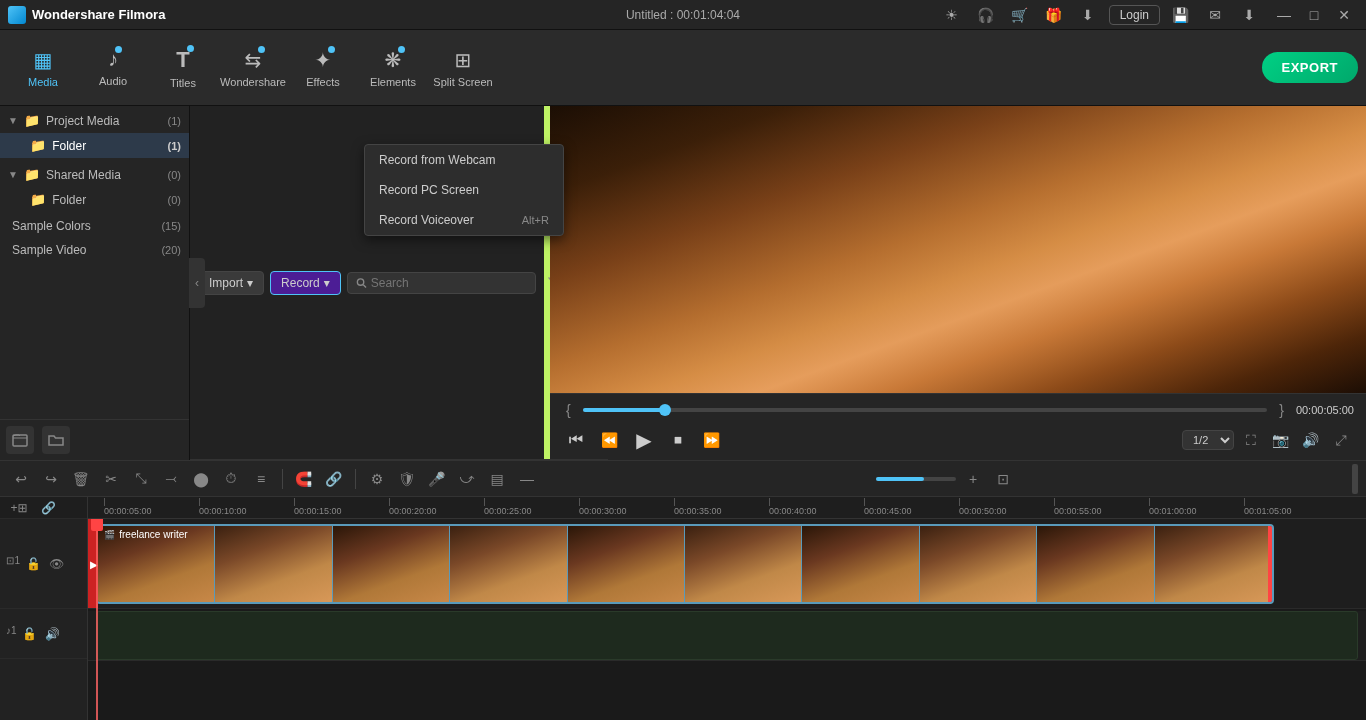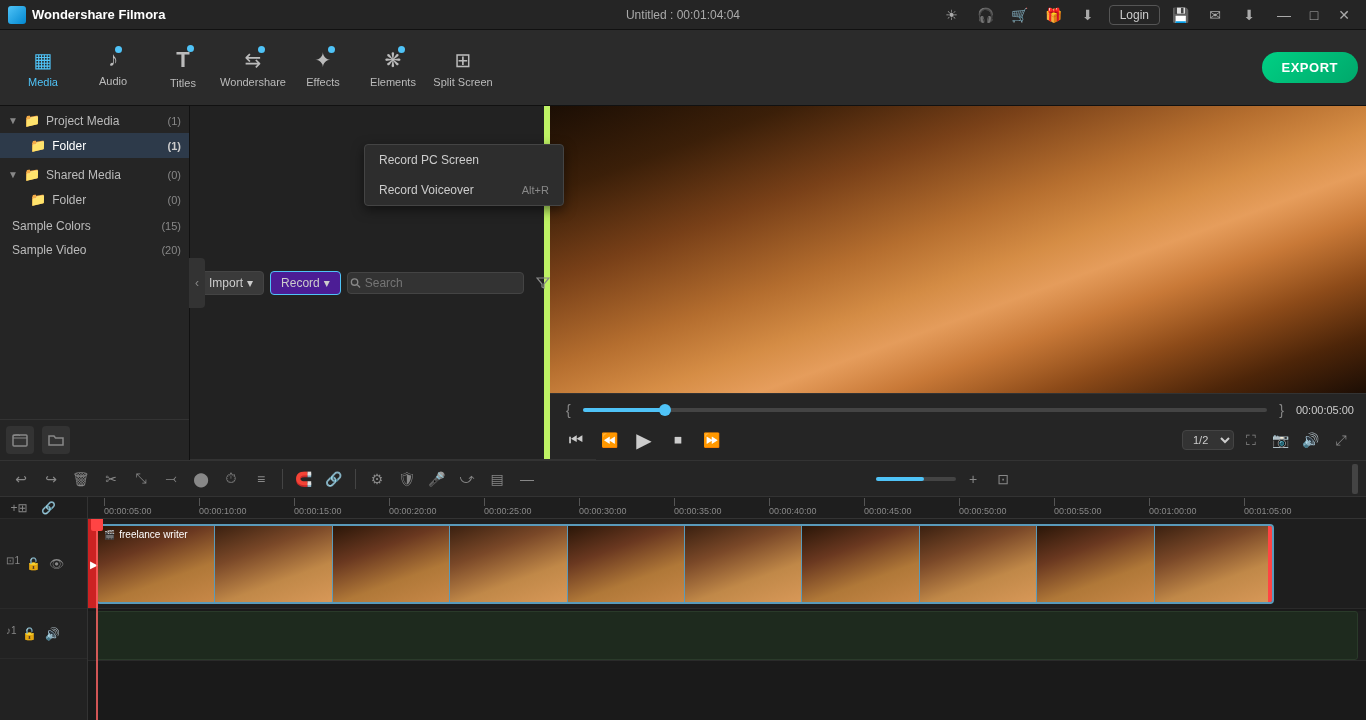--- a/index.html
+++ b/index.html
@@ -270,21 +270,21 @@
     .record-btn.active {
       background: #4c1d95;
       border-color: #4fc3f7;
     }
     .search-box {
       display: flex;
       align-items: center;
       background: #333;
       border: 1px solid #444;
       border-radius: 4px;
-      padding: 3px 2px;
+      padding: 3px 8px;
       flex: 1;
       gap: 4px;
     }
     .search-box input {
       background: transparent;
       border: none;
       outline: none;
       color: #ccc;
       font-size: 12px;
       width: 100%;
@@ -818,20 +818,23 @@
         <svg width="14" height="14" viewBox="0 0 14 14">
           <rect x="1" y="1" width="5" height="5" stroke="#888" stroke-width="1.2" fill="none"></rect>
           <rect x="8" y="1" width="5" height="5" stroke="#888" stroke-width="1.2" fill="none"></rect>
           <rect x="1" y="8" width="5" height="5" stroke="#888" stroke-width="1.2" fill="none"></rect>
           <rect x="8" y="8" width="5" height="5" stroke="#888" stroke-width="1.2" fill="none"></rect>
         </svg>
       </div>
     </div>
 
     <div class="dropdown-menu">
+      <div class="dropdown-item">
+        <span>Record from Webcam</span>
+      </div>
       <div class="dropdown-item">
         <span>Record PC Screen</span>
       </div>
       <div class="dropdown-item">
         <span>Record Voiceover</span>
         <span class="shortcut">Alt+R</span>
       </div>
     </div>
 
     <div class="media-content">

